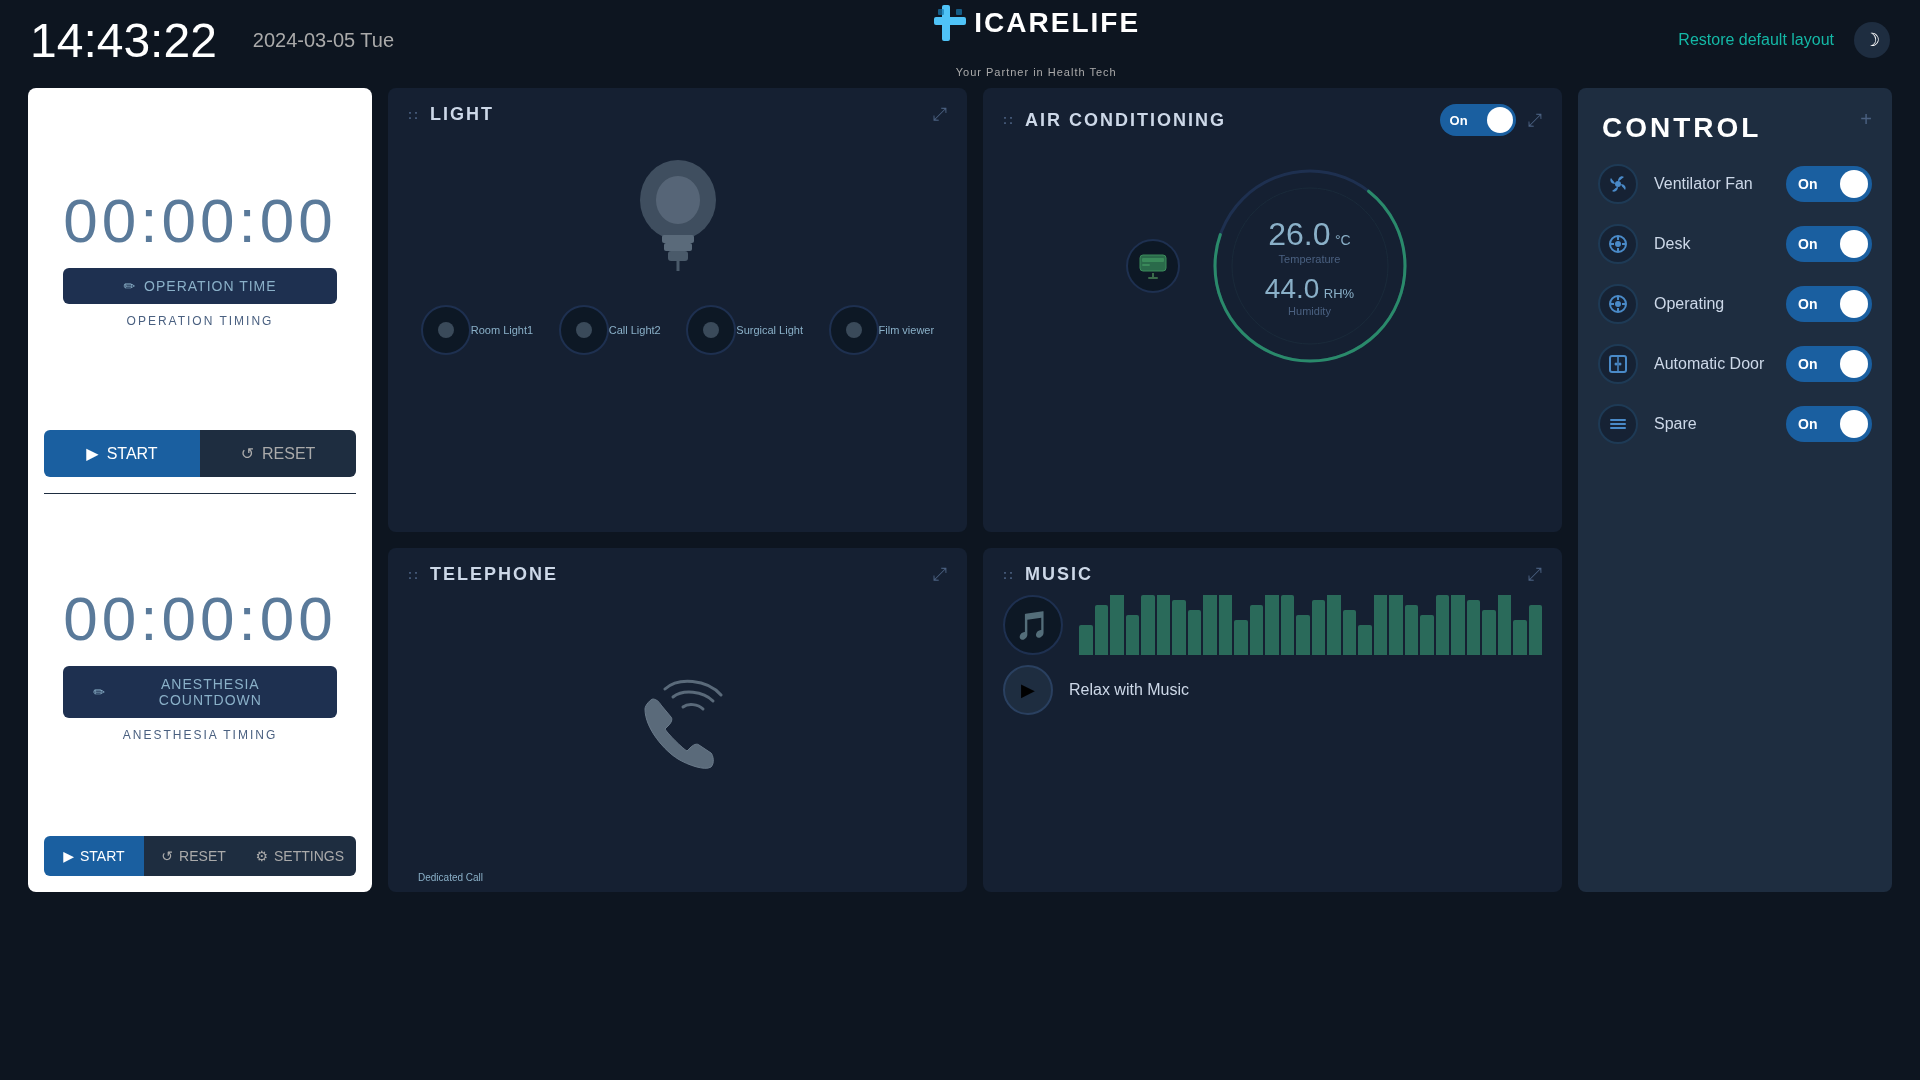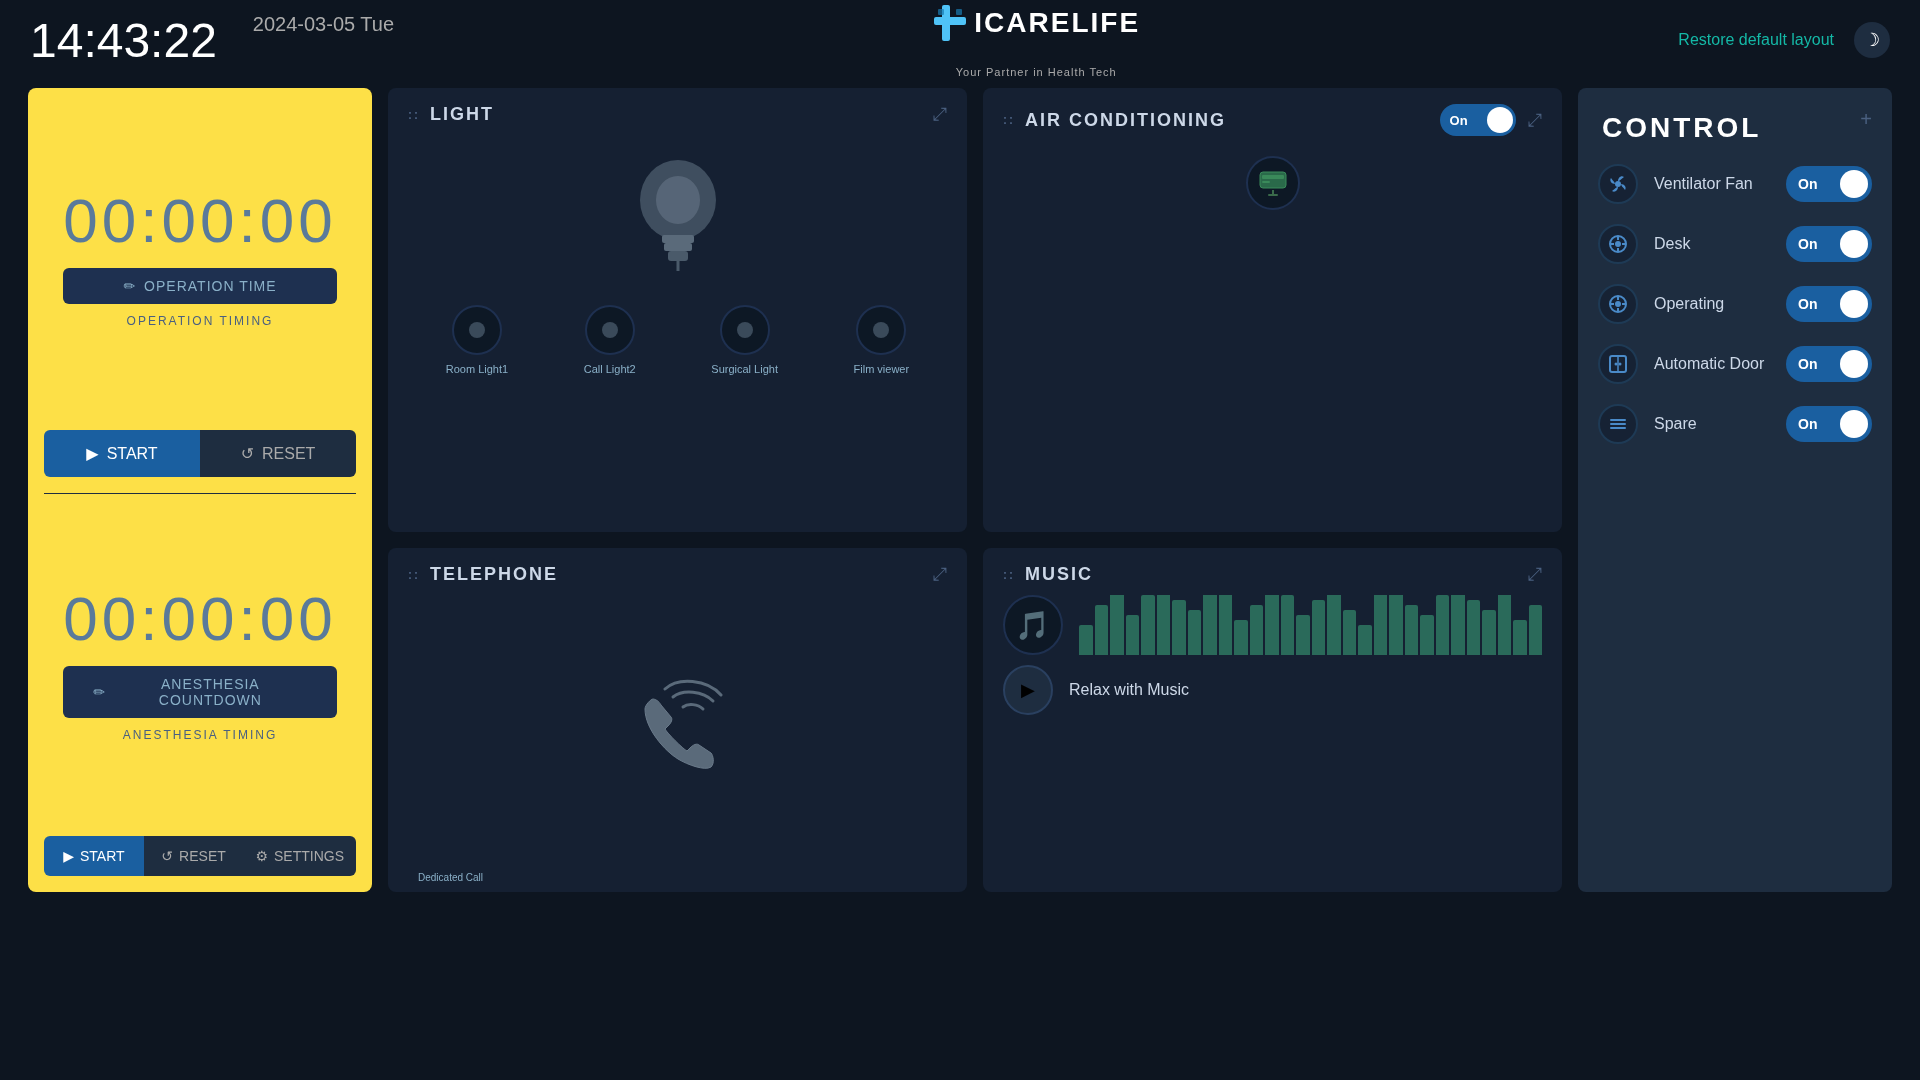--- a/index.html
+++ b/index.html
@@ -117,21 +117,21 @@
     .expand-icon {
       color: #4a6080;
       cursor: pointer;
       font-size: 18px;
     }
 
     
     .timer-panel {
       grid-column: 1;
       grid-row: 1 / 3;
-      background: #fde047;
+      background: #ffffff;
       display: flex;
       flex-direction: column;
     }
     .timer-block {
       flex: 1;
       display: flex;
       flex-direction: column;
       align-items: center;
       justify-content: center;
       padding: 20px;
@@ -266,23 +266,22 @@
       width: 120px;
       height: 140px;
     }
     .light-controls {
       display: flex;
       justify-content: space-around;
       padding: 10px 20px 20px 20px;
     }
     .light-item {
       display: flex;
-      flex-direction: column;
-      align-items: center;
-      gap: 8px;
+      flex-direction: row;
+      align-items: center;
     }
     .light-circle {
       width: 50px;
       height: 50px;
       border-radius: 50%;
       background: #0d1825;
       display: flex;
       align-items: center;
       justify-content: center;
       cursor: pointer;
@@ -564,21 +563,21 @@
       width: 26px;
       height: 26px;
       border-radius: 50%;
       background: #fff;
     }
   </style>
 </head>
 <body>
 
 <div class="header">
-  <div style="display:flex;align-items:flex-start;gap:16px;">
+  <div style="display:flex;align-items:center;gap:16px;">
     <span class="header-time">14:43:22</span>
     <span class="header-date">2024-03-05 Tue</span>
   </div>
   <div class="header-logo">
     <div class="logo-icon">
       <svg width="36" height="40" viewBox="0 0 36 40">
         <rect x="10" y="2" width="8" height="36" rx="2" fill="#4fc3f7"></rect>
         <rect x="2" y="14" width="32" height="8" rx="2" fill="#4fc3f7"></rect>
         <rect x="6" y="6" width="6" height="6" rx="1" fill="#1a7ab0" opacity="0.7"></rect>
         <rect x="24" y="6" width="6" height="6" rx="1" fill="#1a7ab0" opacity="0.7"></rect>
@@ -701,20 +700,39 @@
     </div>
     <div class="ac-content">
       <div class="ac-icon-box">
         <svg width="34" height="34" viewBox="0 0 34 34">
           <rect x="4" y="6" width="26" height="16" rx="3" fill="#2a6a4a" stroke="#3a8a5a" stroke-width="1"></rect>
           <rect x="6" y="9" width="22" height="4" rx="1" fill="#3a8a5a"></rect>
           <rect x="6" y="15" width="8" height="2" rx="1" fill="#3a8a5a"></rect>
           <rect x="16" y="24" width="2" height="4" fill="#3a6a4a"></rect>
           <rect x="12" y="28" width="10" height="2" rx="1" fill="#3a6a4a"></rect>
         </svg>
+      </div>
+      <div class="ac-gauge">
+        <svg viewBox="0 0 220 220">
+          <circle cx="110" cy="110" r="95" fill="none" stroke="#1e3050" stroke-width="3"></circle>
+          <circle cx="110" cy="110" r="95" fill="none" stroke="#2a8a6a" stroke-width="3" stroke-dasharray="420 180" stroke-dashoffset="90" stroke-linecap="round"></circle>
+          <circle cx="110" cy="110" r="78" fill="none" stroke="#1a2a3a" stroke-width="1"></circle>
+        </svg>
+        <div class="ac-values">
+          <div>
+            <span class="ac-temp">26.0</span>
+            <span class="ac-temp-unit">°C</span>
+          </div>
+          <div class="ac-temp-label">Temperature</div>
+          <div style="margin-top:8px;">
+            <span class="ac-humidity">44.0</span>
+            <span class="ac-humidity-unit">RH%</span>
+          </div>
+          <div class="ac-humidity-label">Humidity</div>
+        </div>
       </div>
     </div>
   </div>
 
   <div class="panel control-panel" style="position:relative;">
     <div class="control-title">CONTROL</div>
     <div class="control-expand">+</div>
     <div class="control-rows">
 
       <div class="control-row">

